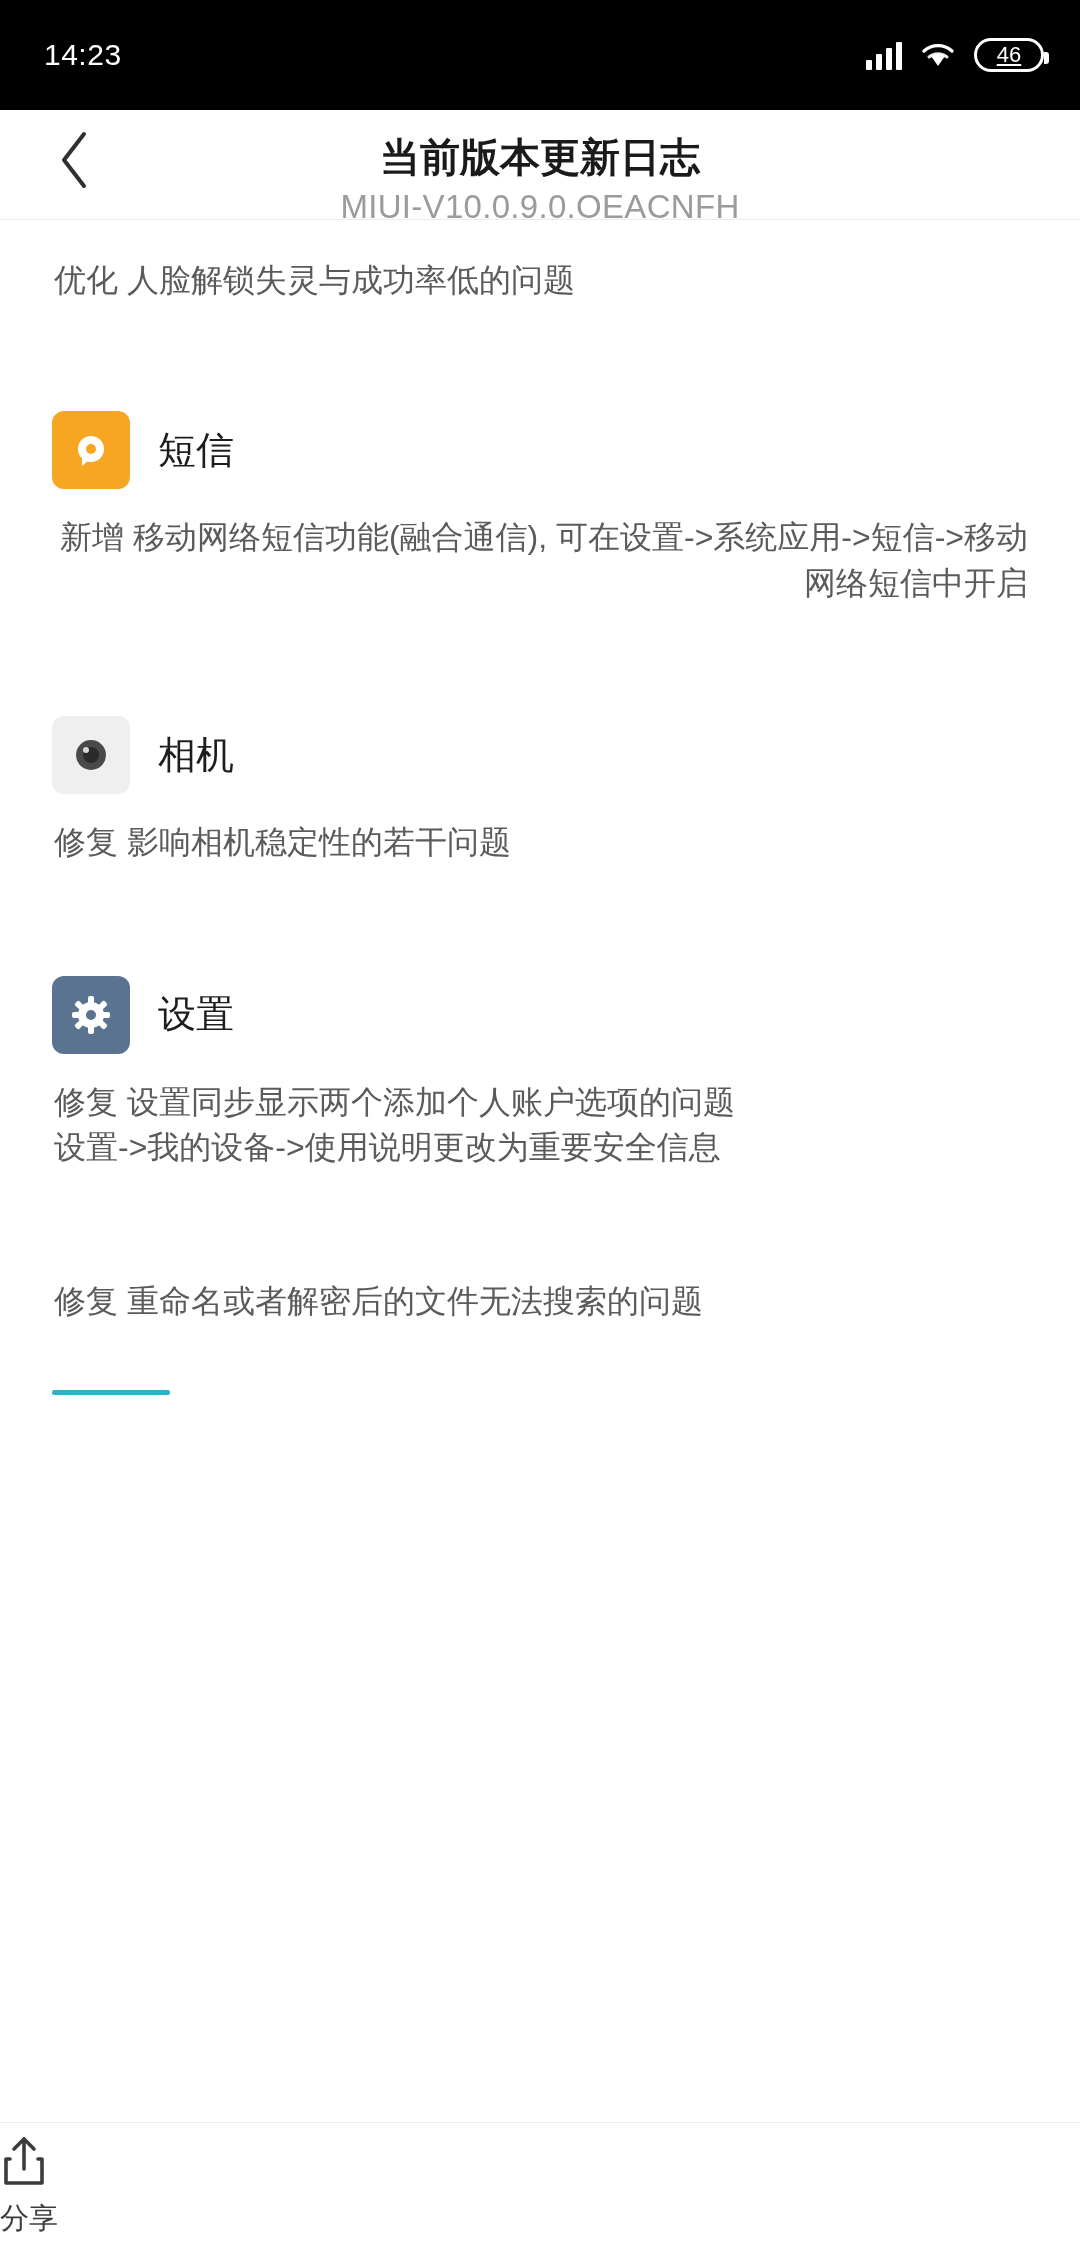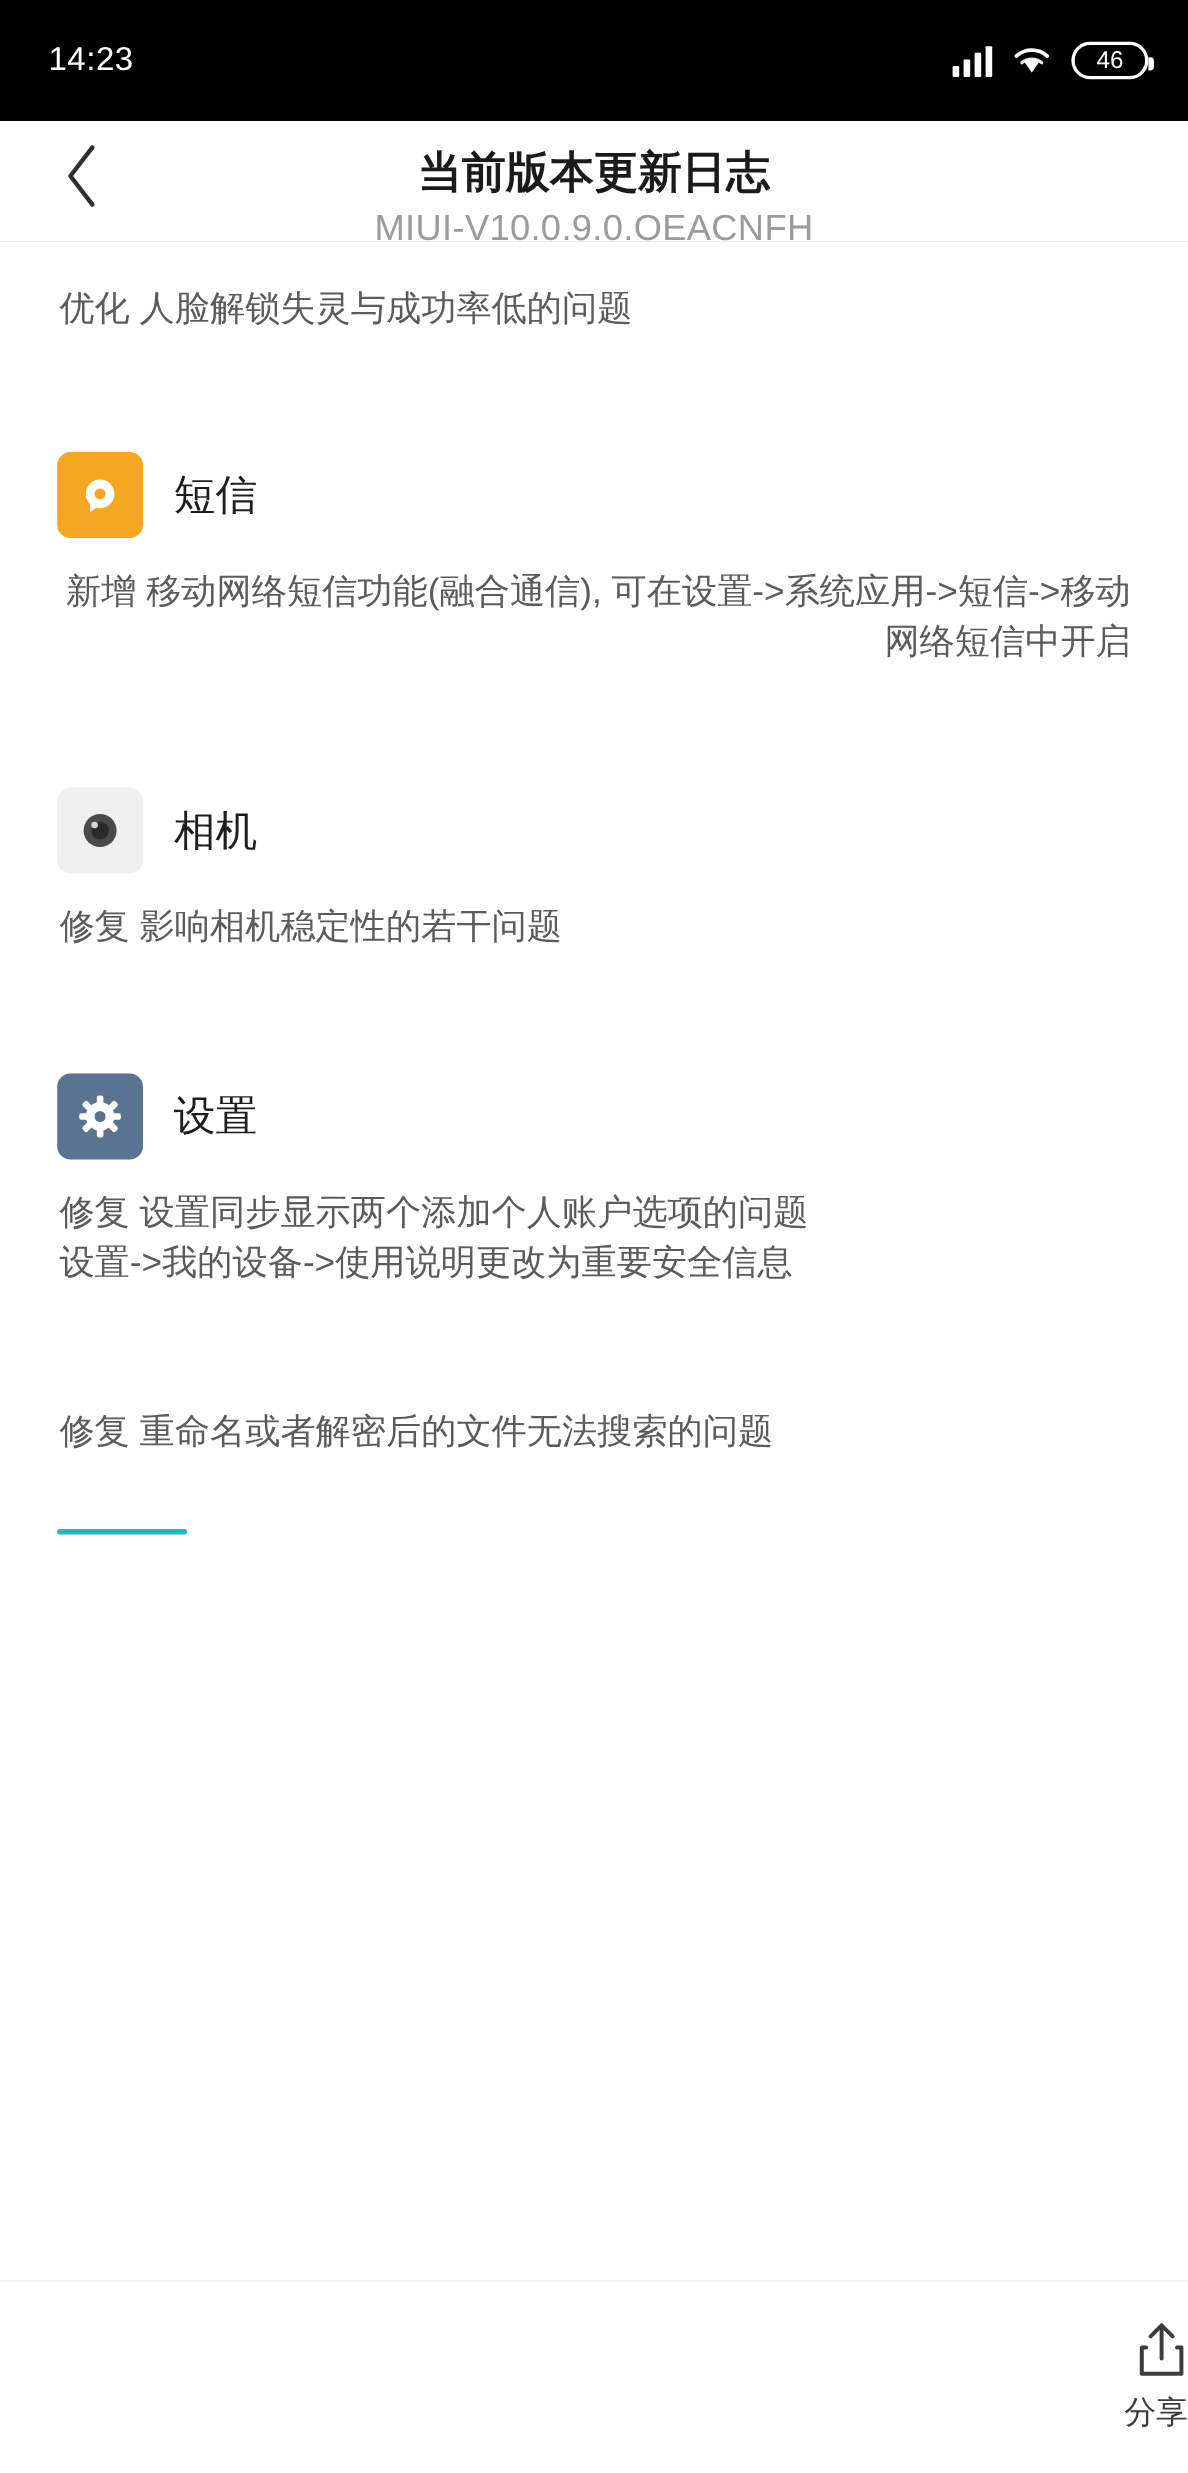--- a/index.html
+++ b/index.html
@@ -21,20 +21,21 @@
     color:#ffffff;
   }
   .status-time {
     font-size:30px;
     letter-spacing:0.5px;
   }
   .status-right {
     display:flex;
     align-items:center;
     gap:18px;
+    text-decoration:underline;
   }
   .signal-bars {
     display:flex;
     align-items:flex-end;
     gap:4px;
     height:30px;
   }
   .signal-bars i {
     display:block;
     width:6px;
@@ -163,26 +164,26 @@
     width:50%; height:18px;
     background:#ffffff;
     border-bottom-left-radius:6px;
   }
 
   
   .bottombar {
     position:absolute;
     left:0; bottom:0;
     width:1080px;
-    height:175px;
+    height:126px;
     background:#ffffff;
     border-top:1px solid #ececec;
     display:flex;
     flex-direction:column;
-    align-items:flex-end;
+    align-items:flex-start;
     justify-content:center;
     gap:10px;
   }
   .share-label {
     font-size:29px;
     color:#3c3c3c;
   }
 </style>
 </head>
 <body>

